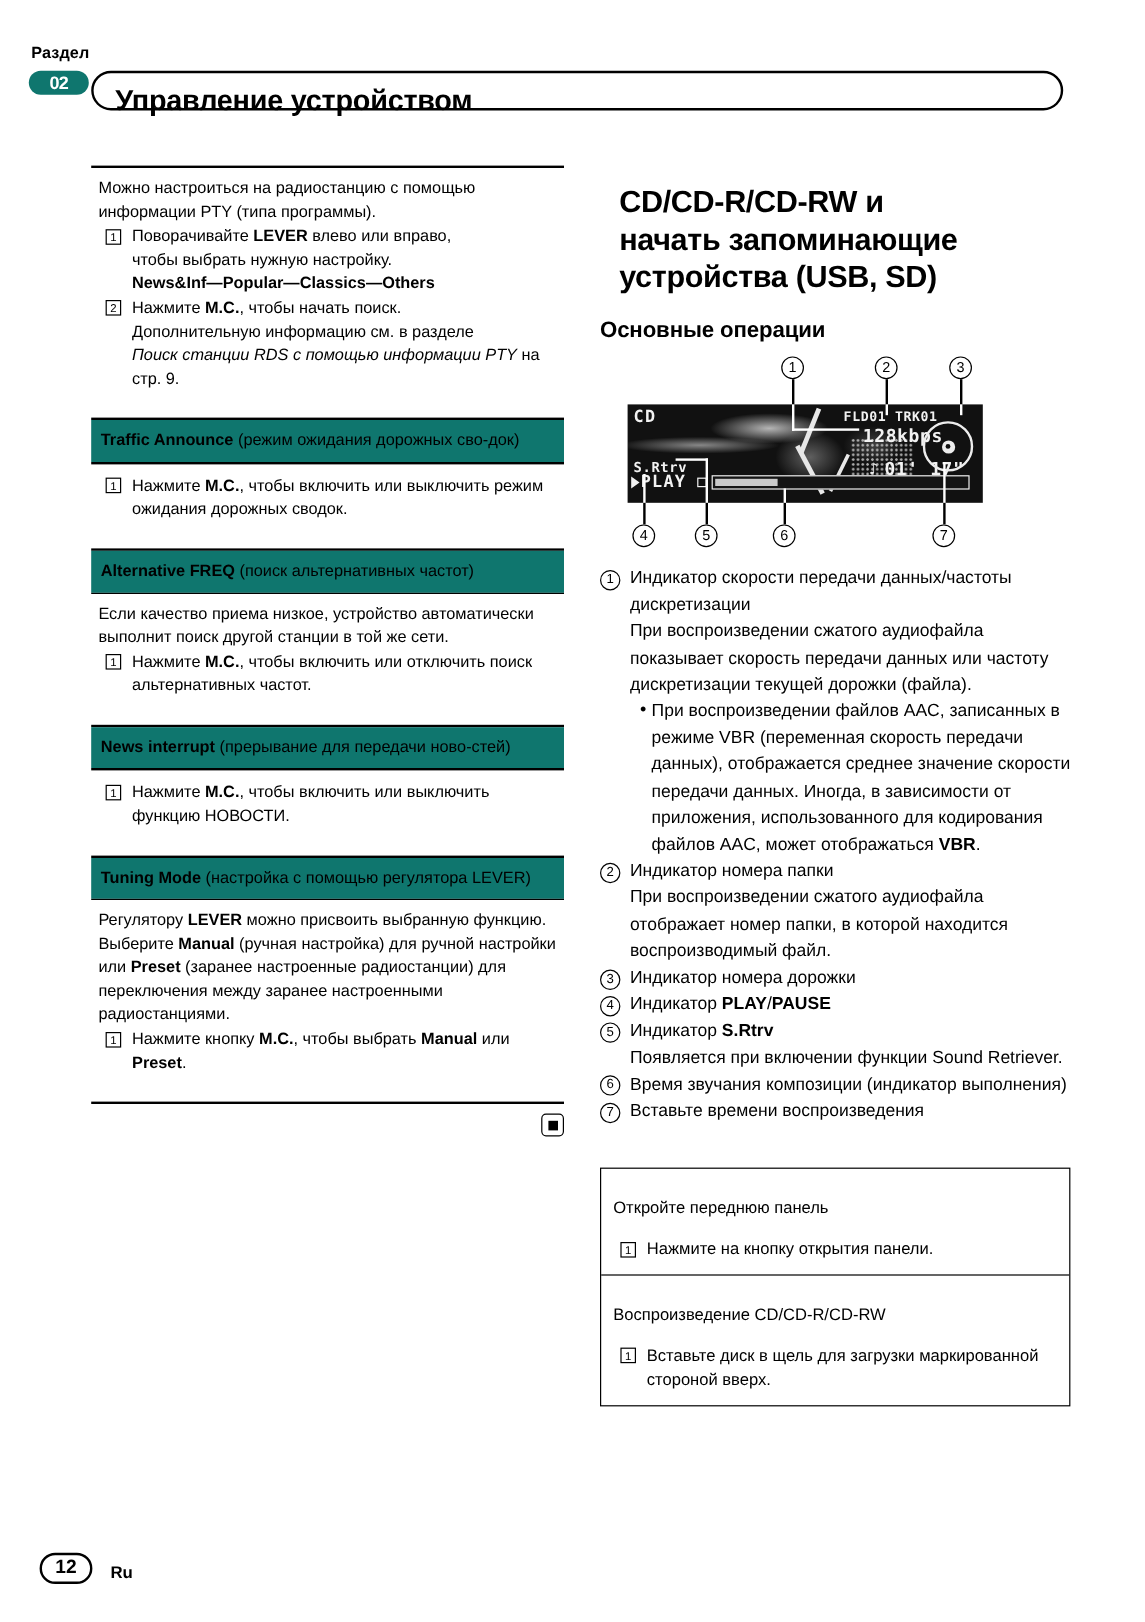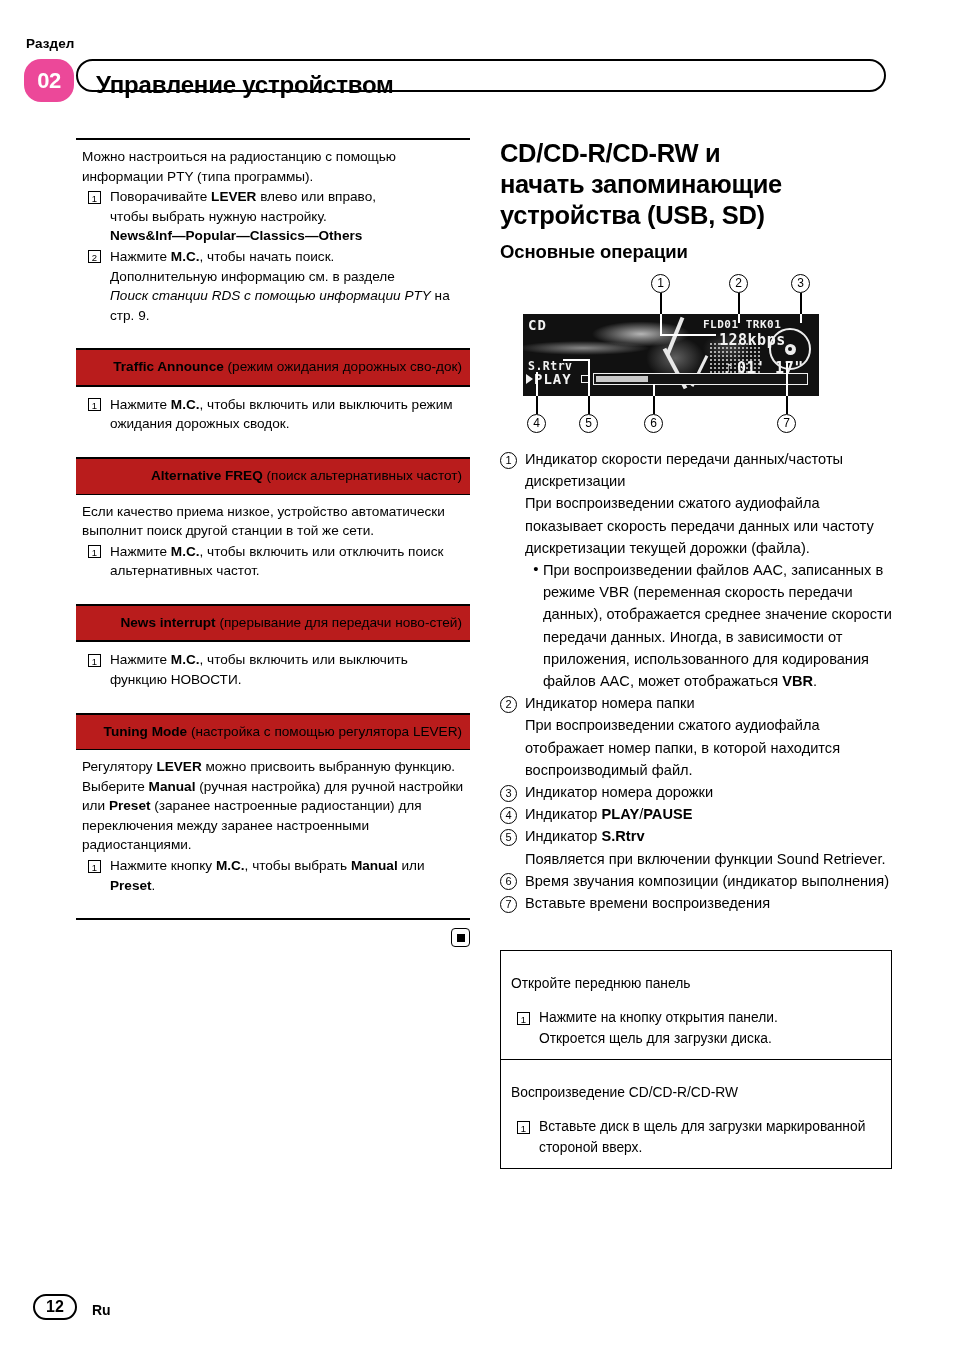--- a/index.html
+++ b/index.html
@@ -26,25 +26,25 @@
   #section-word {
     position: absolute;
     left: 26px; top: 36px;
     font-size: 13.5px;
     font-weight: bold;
     letter-spacing: .1px;
   }
   #section-badge {
     position: absolute;
     left: 24px; top: 59px;
-    width: 50px; height: 43px;
-    background: #ec4899;
+    width: 50px; height: 20px;
+    background: #0f766e;
     border-radius: 17px / 17px;
     color: #fff;
-    font-size: 22px;
+    font-size: 15px;
     font-weight: bold;
     display: flex;
     align-items: center;
     justify-content: center;
     letter-spacing: -0.5px;
   }
   #header-pill {
     position: absolute;
     left: 76px; top: 59px;
     width: 810px; height: 33px;
@@ -72,26 +72,25 @@
   #right-col {
     position: absolute;
     left: 500px; top: 138px;
     width: 392px;
   }
 
   .rule-thick { border-top: 2.6px solid #000; }
   .rule-thin  { border-top: 1.2px solid #000; }
 
   .sec-head {
-    background: #b91c1c;
+    background: #0f766e;
     font-size: 13.6px;
     line-height: 19.5px;
     padding: 7px 8px 8px 8px;
     box-sizing: border-box;
-    text-align: right;
   }
   .sec-head b { font-weight: bold; }
 
   .body-block {
     font-size: 13.6px;
     line-height: 19.6px;
     padding: 7px 6px 23px 6px;
     box-sizing: border-box;
   }
   .body-block p { margin: 0; }
@@ -114,21 +113,21 @@
     box-sizing: border-box;
   }
   .step-text { flex: 1 1 auto; }
 
   
   #rc-title {
     font-size: 25.5px;
     font-weight: bold;
     line-height: 31px;
     letter-spacing: -0.3px;
-    margin: 0;
+    margin: 16px;
   }
   #rc-subtitle {
     font-size: 18.5px;
     font-weight: bold;
     line-height: 24px;
     margin: 9px 0 0 0;
     letter-spacing: -0.1px;
   }
 
   
@@ -570,21 +569,20 @@
     </div>
   </div>
 
   <div id="note-box">
     <div class="note-part">
       <p>Откройте переднюю панель</p>
       <div class="step">
         <div class="step-num">1</div>
         <div class="step-text">
           <div>Нажмите на кнопку открытия панели.</div>
-          <div>Откроется щель для загрузки диска.</div>
         </div>
       </div>
     </div>
     <div class="note-part">
       <p>Воспроизведение CD/CD-R/CD-RW</p>
       <div class="step">
         <div class="step-num">1</div>
         <div class="step-text">Вставьте диск в щель для загрузки маркированной стороной вверх.</div>
       </div>
     </div>

